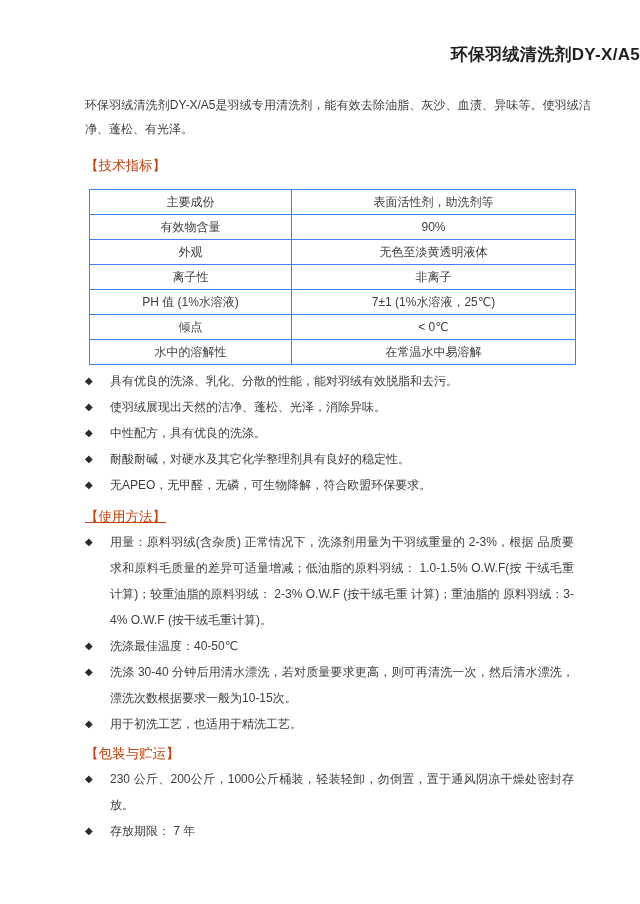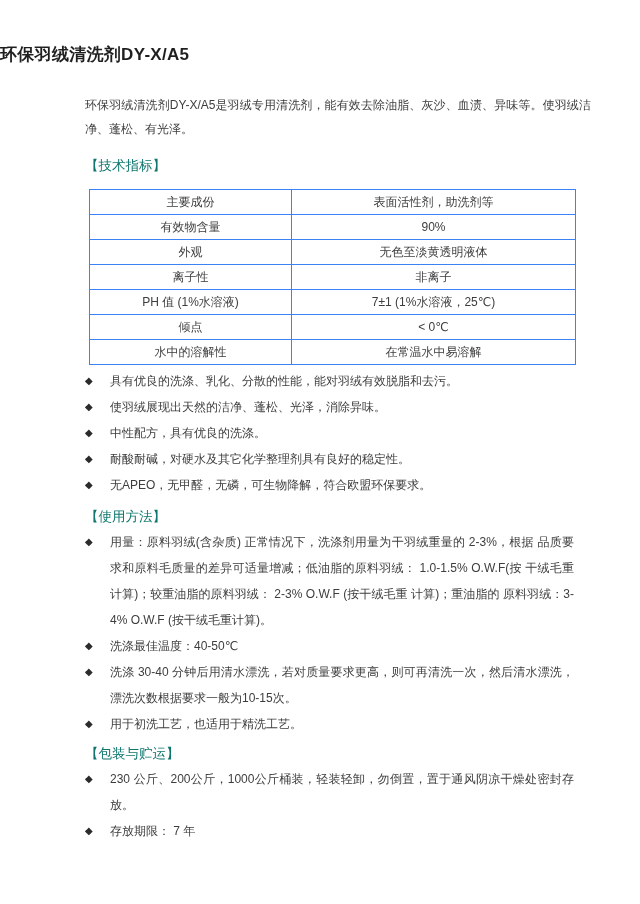--- a/index.html
+++ b/index.html
@@ -15,43 +15,43 @@
     color: #3d3d3d;
   }
   .page {
     width: 640px;
     height: 904px;
     background: #ffffff;
     position: relative;
   }
   .doc-title {
     margin: 44px 0 0 0;
-    text-align: left;
+    text-align: right;
     font-size: 17px;
     line-height: 22px;
     font-weight: 700;
     color: #1f1f1f;
     letter-spacing: 0.3px;
   }
   .intro {
     margin: 27px 49px 0 85px;
     font-size: 12px;
     line-height: 24px;
     text-align: justify;
   }
   .section-heading {
     margin: 0 0 0 85px;
     font-size: 13.5px;
     line-height: 18px;
     font-weight: 400;
-    color: #0f766e;
+    color: #c2410c;
   }
   .sh-tech     { margin-top: 16px; }
   .sh-features { margin-top: 30px; }
-  .sh-usage    { margin-top: 10px; }
+  .sh-usage    { margin-top: 10px; text-decoration: underline; }
   .sh-packing  { margin-top: 8px; }
   table.spec {
     border-collapse: collapse;
     margin: 14px 0 0 89px;
     width: 487px;
     font-size: 12px;
     color: #3d3d3d;
     table-layout: fixed;
   }
   table.spec td {

